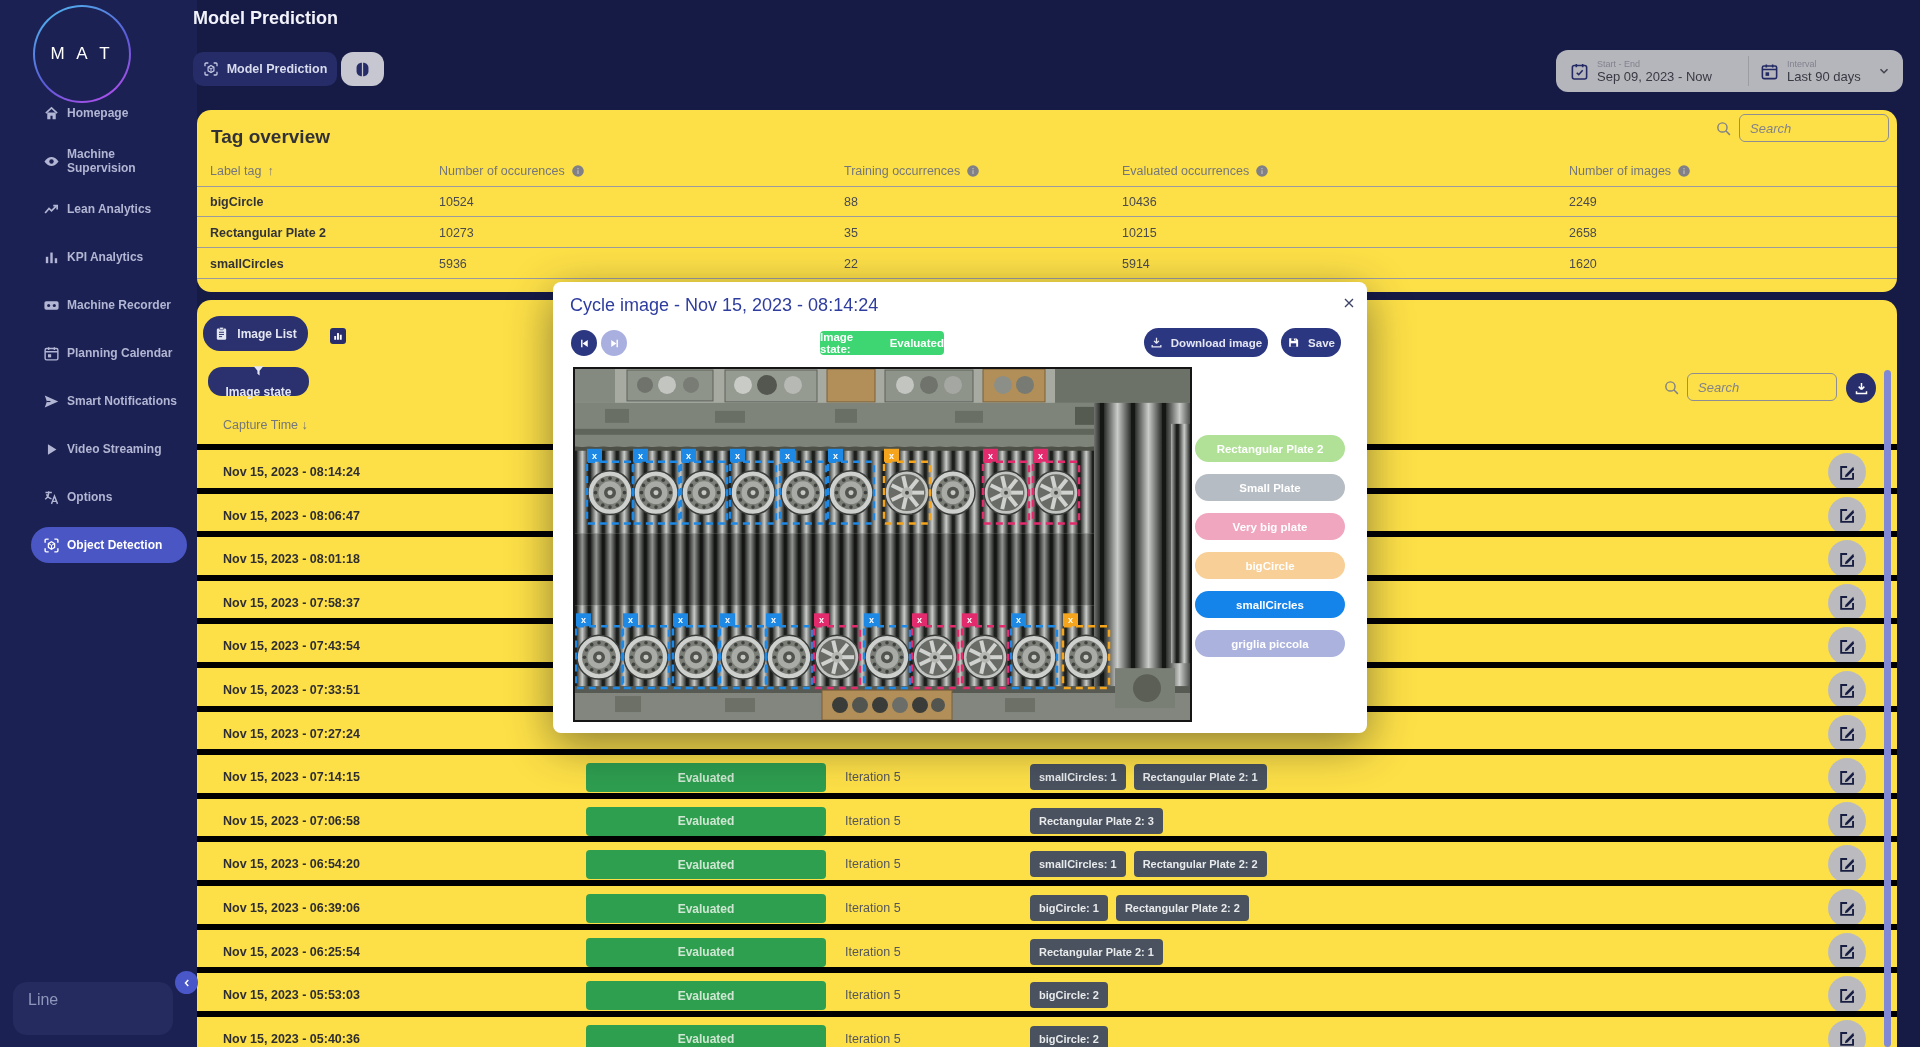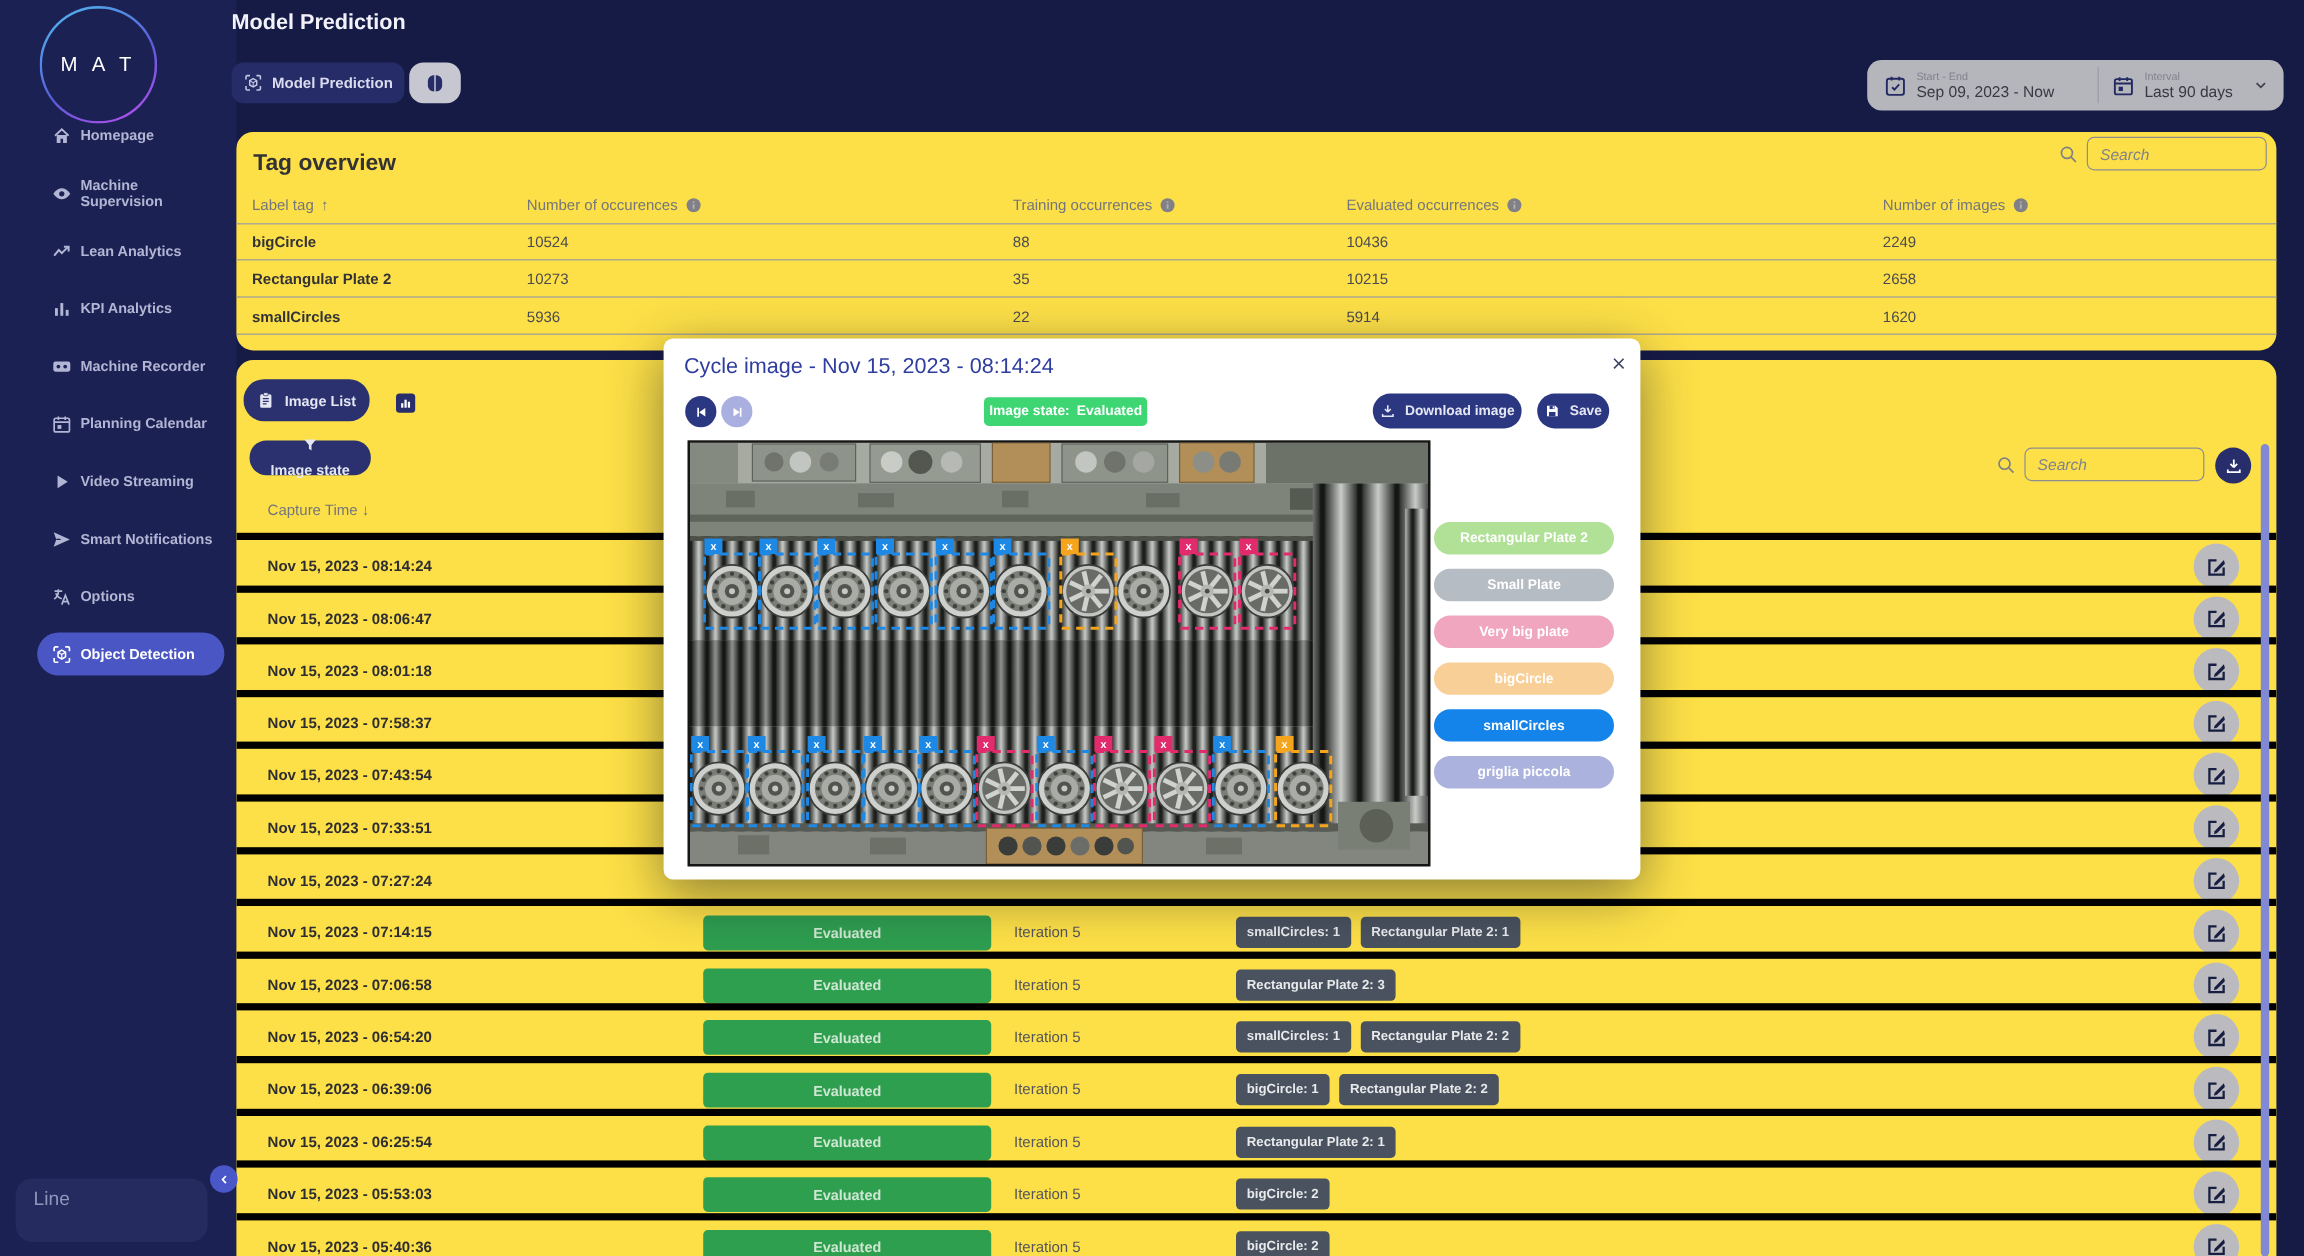--- a/index.html
+++ b/index.html
@@ -97,21 +97,21 @@
            box-shadow:0 12px 45px rgba(5,8,30,.45); z-index:10; }
   #modal-title { position:absolute; left:17px; top:13px; font-size:18px; color:#2e3d9e; }
   #modal-close { position:absolute; left:786px; top:12px; width:20px; height:20px; border:none; background:transparent;
                  color:#3c4366; cursor:pointer; }
   #modal-close .icon { width:16px; height:16px; }
   .nav-circle { position:absolute; top:48px; width:26px; height:26px; border-radius:50%; border:none; cursor:pointer;
                 display:flex; align-items:center; justify-content:center; color:#fff; }
   #prev-btn { left:18px; background:#2c3781; }
   #next-btn { left:48px; background:#a9b0e0; }
   .nav-circle .icon { width:13px; height:13px; }
-  #state-badge { position:absolute; left:267px; top:49px; width:136px; height:24px; border-radius:4px;
+  #state-badge { position:absolute; left:267px; top:49px; width:124px; height:24px; border-radius:4px;
                  color:#fff; font-size:11.5px; font-weight:bold; display:flex; align-items:center; justify-content:center; gap:6px; }
   #download-btn { position:absolute; left:591px; top:46px; width:124px; height:29px; border-radius:15px; background:#2c3781;
                   font-size:11.5px; justify-content:center; }
   #download-btn .icon { width:13px; height:13px; }
   #save-btn { position:absolute; left:728px; top:46px; width:60px; height:29px; border-radius:15px; background:#2c3781;
               font-size:11.5px; justify-content:center; }
   #save-btn .icon { width:13px; height:13px; }
   #cycle-image { position:absolute; left:20px; top:85px; width:619px; height:355px; border:2px solid #151515; background:#9aa098; }
   #label-chips { position:absolute; left:642px; top:153px; width:150px; }
   .chip { position:absolute; left:0; width:150px; height:27px; border-radius:13.5px; color:#fff; font-size:11.5px; font-weight:bold;
@@ -178,33 +178,33 @@
             <rect x="3" y="5" width="18" height="16" rx="2" fill="none" stroke="currentColor" stroke-width="2"></rect>
             <path d="M3 9.5h18M8 3v4M16 3v4" stroke="currentColor" stroke-width="2"></path>
             <rect x="7" y="13" width="4.5" height="4.5" fill="currentColor"></rect>
           </svg>
         </span>
         <span class="lbl">Planning Calendar</span>
       </div>
       <div class="nav-item">
         <span class="icon">
           <svg viewBox="0 0 24 24">
-            <path d="M7 4.5 19 12 7 19.5z" fill="currentColor"></path>
-          </svg>
-        </span>
-        <span class="lbl">Video Streaming</span>
+            <path d="M2.5 20.5 21.5 12 2.5 3.5 5.5 12z" fill="currentColor"></path>
+            <path d="M5.5 12h5" stroke="#1b2152" stroke-width="1.6"></path>
+          </svg>
+        </span>
+        <span class="lbl">Smart Notifications</span>
       </div>
       <div class="nav-item">
         <span class="icon">
           <svg viewBox="0 0 24 24">
-            <path d="M2.5 20.5 21.5 12 2.5 3.5 5.5 12z" fill="currentColor"></path>
-            <path d="M5.5 12h5" stroke="#1b2152" stroke-width="1.6"></path>
-          </svg>
-        </span>
-        <span class="lbl">Smart Notifications</span>
+            <path d="M7 4.5 19 12 7 19.5z" fill="currentColor"></path>
+          </svg>
+        </span>
+        <span class="lbl">Video Streaming</span>
       </div>
       <div class="nav-item">
         <span class="icon">
           <svg viewBox="0 0 24 24">
             <path d="M3.5 5h9M8 3v2c0 4-2 7.5-5 9.5M5 7.5c1 3 4 5.5 7 6.5" fill="none" stroke="currentColor" stroke-width="2"></path>
             <path d="M12 21l4.2-11L20.5 21M13.6 17.5h5.6" fill="none" stroke="currentColor" stroke-width="2"></path>
           </svg>
         </span>
         <span class="lbl">Options</span>
       </div>

